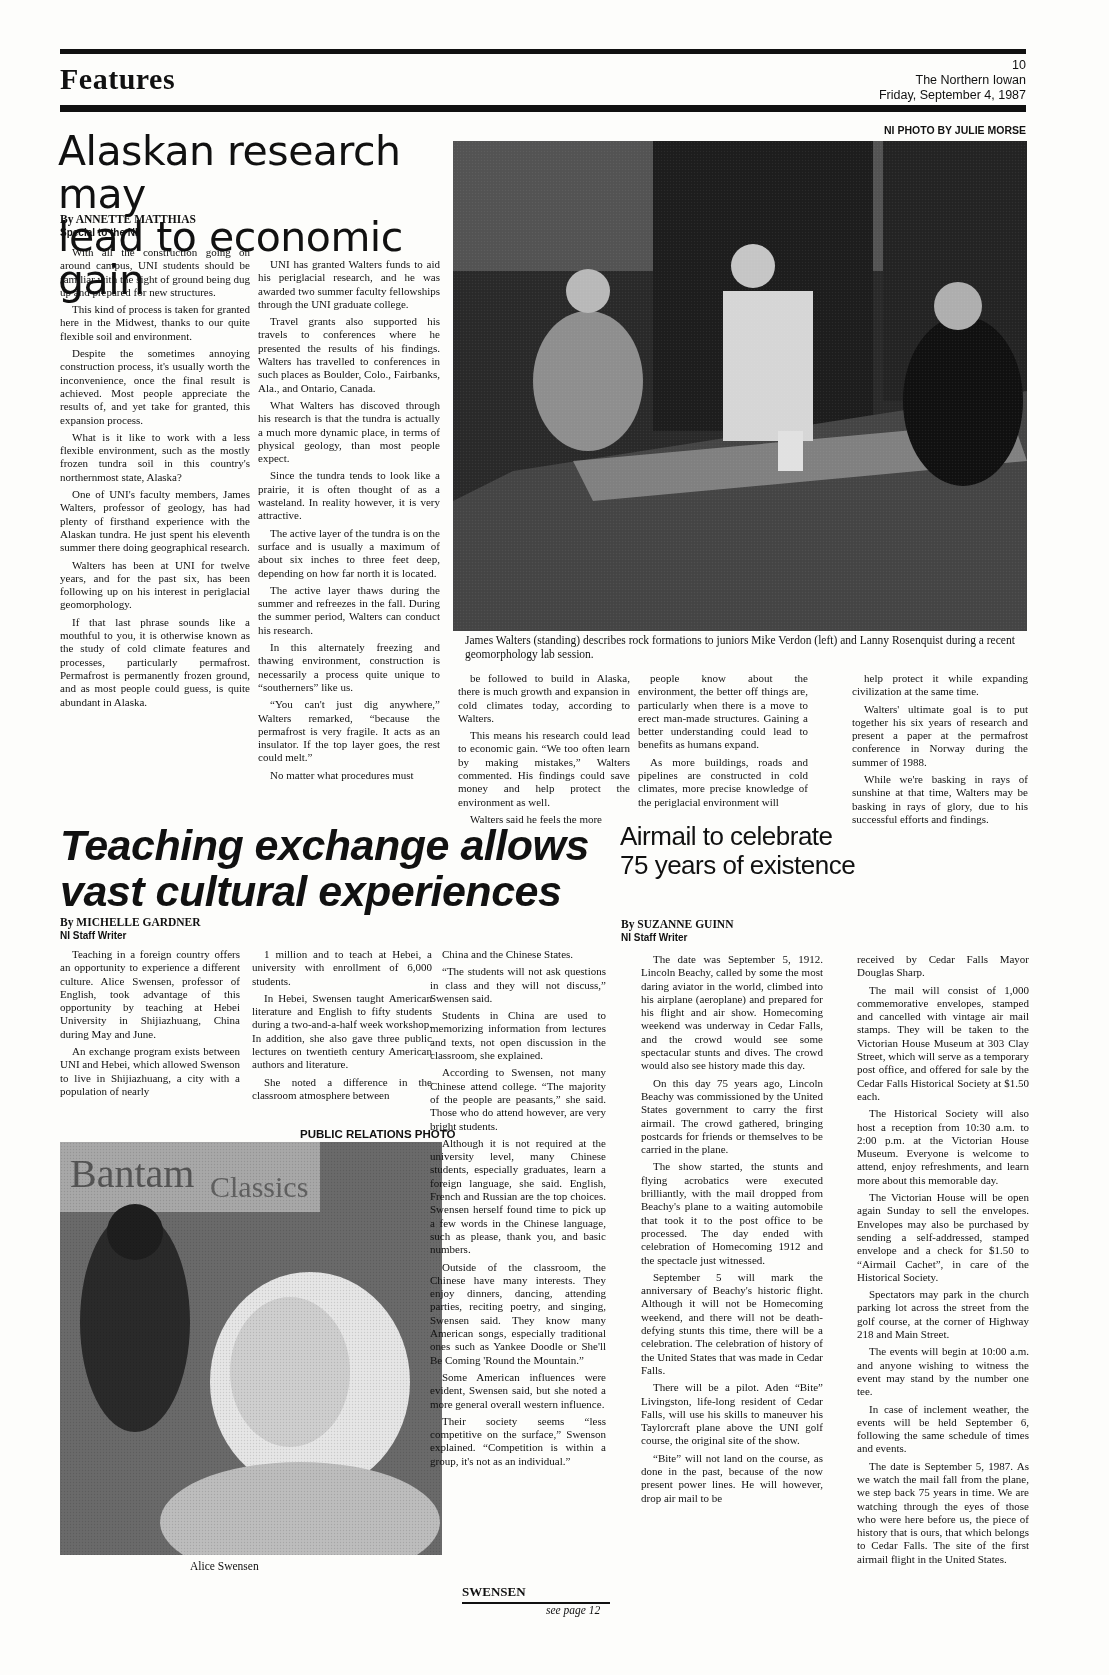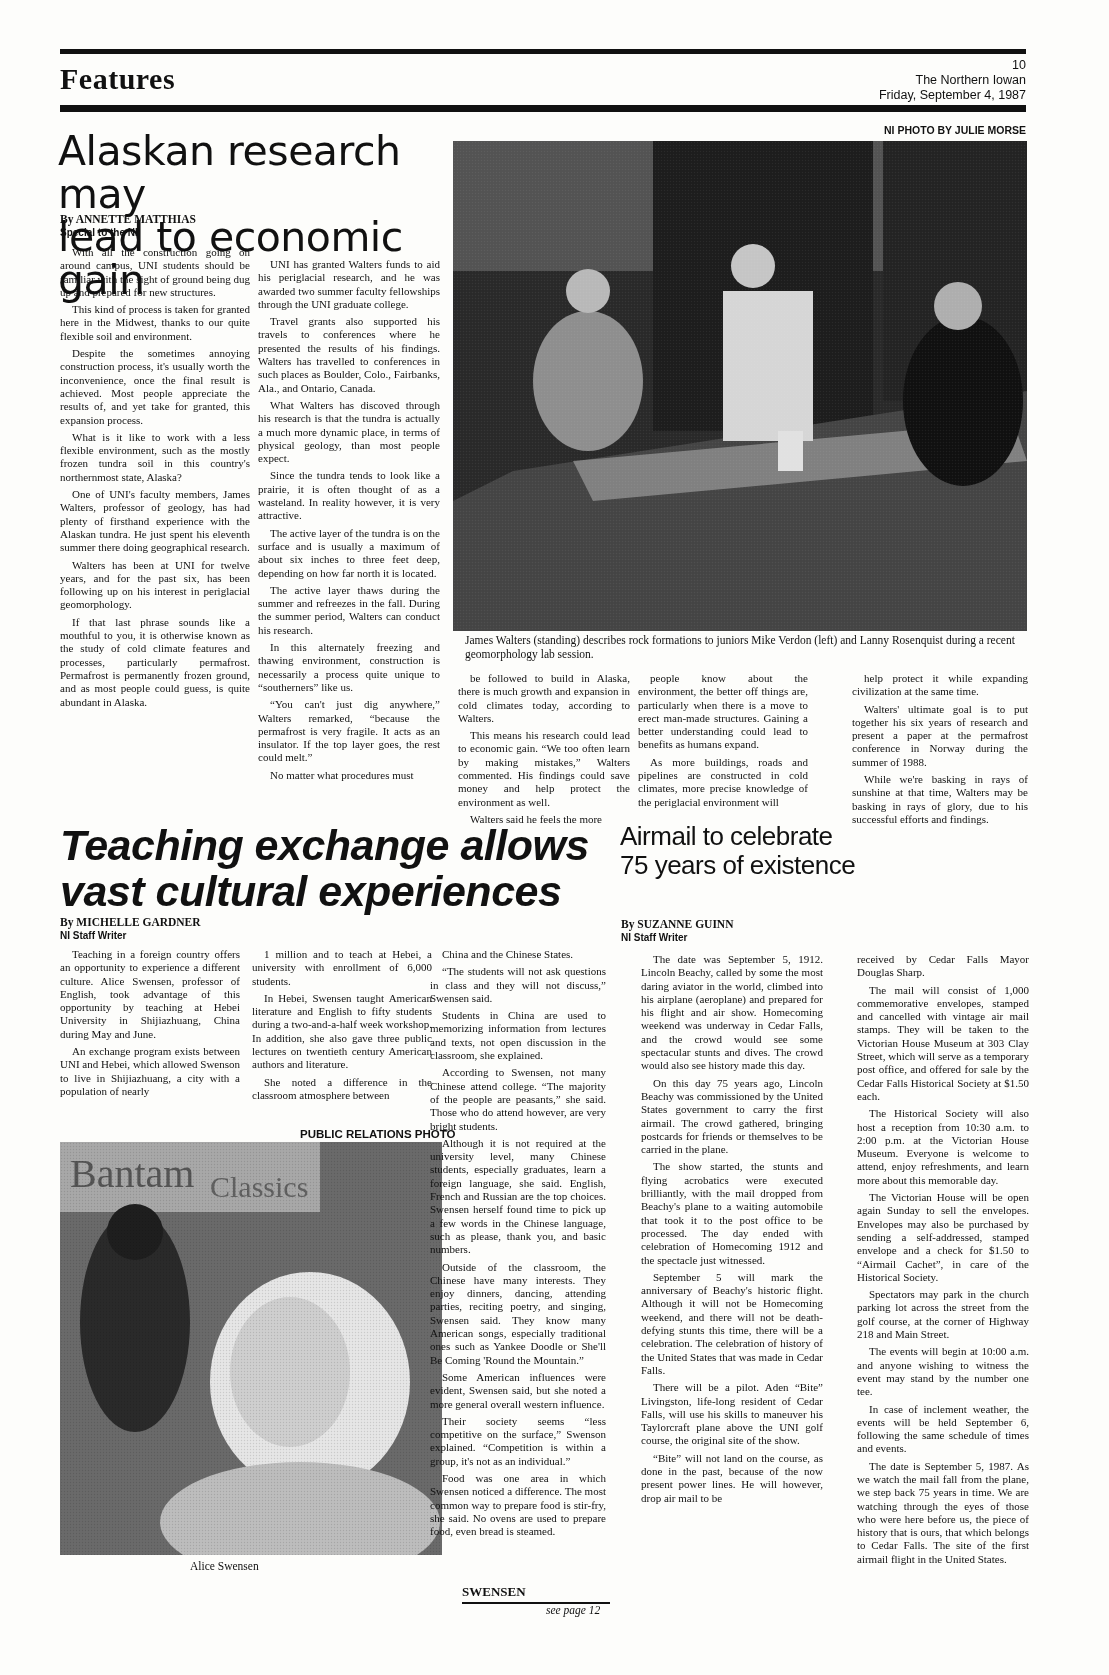--- a/index.html
+++ b/index.html
@@ -148,21 +148,20 @@
 
 <div class="abs col" style="left:430px; top:948px; width:176px;">
   <p>China and the Chinese States.</p>
   <p>“The students will not ask questions in class and they will not discuss,” Swensen said.</p>
   <p>Students in China are used to memorizing information from lectures and texts, not open discussion in the classroom, she explained.</p>
   <p>According to Swensen, not many Chinese attend college. “The majority of the people are peasants,” she said. Those who do attend however, are very bright students.</p>
   <p>Although it is not required at the university level, many Chinese students, especially graduates, learn a foreign language, she said. English, French and Russian are the top choices. Swensen herself found time to pick up a few words in the Chinese language, such as please, thank you, and basic numbers.</p>
   <p>Outside of the classroom, the Chinese have many interests. They enjoy dinners, dancing, attending parties, reciting poetry, and singing, Swensen said. They know many American songs, especially traditional ones such as Yankee Doodle or She'll Be Coming 'Round the Mountain.”</p>
   <p>Some American influences were evident, Swensen said, but she noted a more general overall western influence.</p>
   <p>Their society seems “less competitive on the surface,” Swenson explained. “Competition is within a group, it's not as an individual.”</p>
-  <p>Food was one area in which Swensen noticed a difference. The most common way to prepare food is stir-fry, she said. No ovens are used to prepare food, even bread is steamed.</p>
 </div>
 <div class="abs jump" style="left:462px; top:1584px;">SWENSEN</div>
 <div class="rule" style="left:462px; top:1602px; width:148px; height:1.5px;"></div>
 <div class="abs seepage" style="left:546px; top:1604px;">see page 12</div>
 
 <div class="abs head-cond" style="left:620px; top:822px; font-size:26px; width:420px;">
   <div>Airmail to celebrate</div>
   <div>75 years of existence</div>
 </div>
 <div class="abs byline" style="left:621px; top:918px;">

